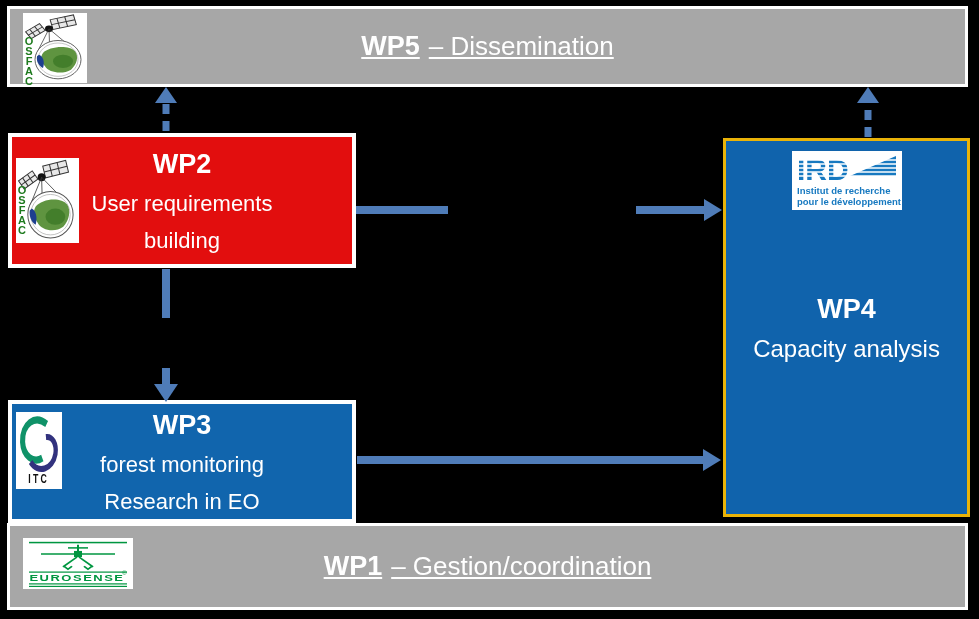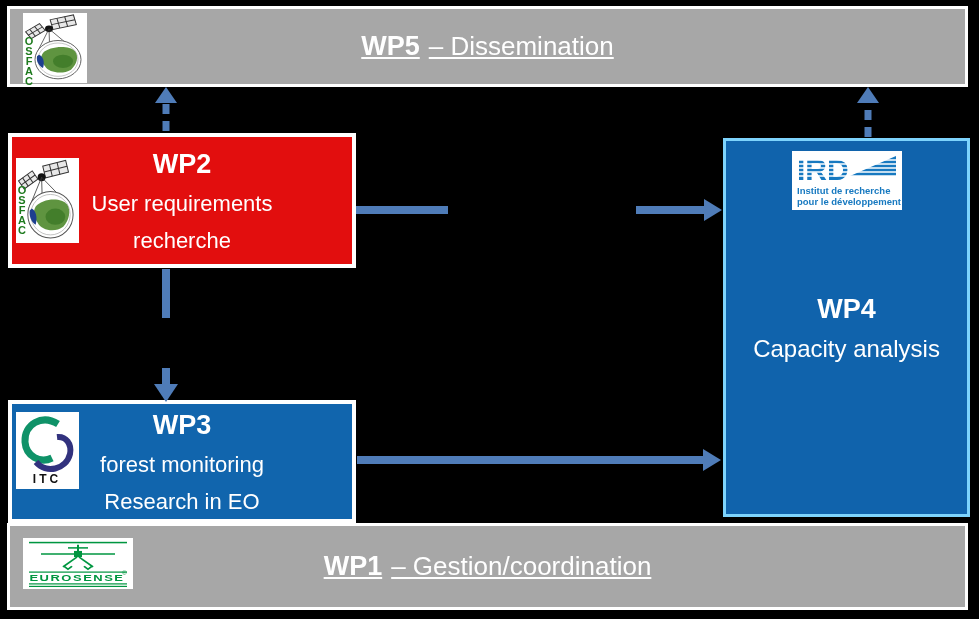--- a/index.html
+++ b/index.html
@@ -12,29 +12,29 @@
   #wp5-bar{top:6px;height:81px;}
   #wp1-bar{top:523px;height:87px;}
   .bar-title{color:#fff;font-size:27px;white-space:nowrap;text-decoration:underline;}
   .bar-title .b{font-weight:bold;}
   .bar-title .r{font-weight:normal;margin-left:9px;font-size:26px;}
 
   
   .wpbox{position:absolute;display:flex;flex-direction:column;align-items:center;justify-content:center;}
   #wp2-box{left:8px;top:133px;width:348px;height:135px;background:#e20e0e;border:4px solid #fff;}
   #wp3-box{left:8px;top:400px;width:348px;height:123px;background:#1165ad;border:4px solid #fff;}
-  #wp4-box{left:723px;top:138px;width:247px;height:379px;background:#1063ac;border:3px solid #7dd3fc;}
+  #wp4-box{left:723px;top:138px;width:247px;height:379px;background:#1063ac;border:3px solid #eab308;}
   .wp-title{color:#fff;font-size:27px;font-weight:bold;line-height:32px;text-align:right;}
   .wp-sub{color:#fff;font-size:22px;line-height:27px;text-align:center;margin-top:10px;}
 
   
   .logo{position:absolute;background:#fff;}
   #osfac-wp5{left:13px;top:4px;width:64px;height:70px;}
   #osfac-wp2{left:4px;top:21px;width:63px;height:85px;}
-  #itc-wp3{left:4px;top:8px;width:63px;height:77px;}
+  #itc-wp3{left:4px;top:8px;width:46px;height:77px;}
   #ird-wp4{left:50%;transform:translateX(-50%);top:10px;width:110px;height:59px;}
   #eurosense-wp1{left:13px;top:12px;width:110px;height:51px;}
   .logo svg{position:absolute;left:0;top:0;width:100%;height:100%;}
   .osfac-vert{position:absolute;left:1px;top:31%;writing-mode:vertical-lr;text-orientation:upright;
       color:#1e7a1e;font-weight:bold;font-size:11px;line-height:10px;letter-spacing:-2px;}
 
   
   #arrows{position:absolute;left:0;top:0;width:979px;height:619px;pointer-events:none;}
 </style>
 </head>
@@ -104,21 +104,21 @@
         <circle cx="35" cy="56" r="23" fill="#fff" stroke="#555" stroke-width="1"></circle>
         <circle cx="35" cy="56" r="20" fill="none" stroke="#999" stroke-width="0.6"></circle>
         <path d="M20 48 C26 40 46 38 52 46 C56 52 54 62 48 68 C40 74 26 72 22 64 C18 58 17 53 20 48 Z" fill="#5f9440"></path>
         <ellipse cx="40" cy="58" rx="10" ry="8" fill="#3e7a28" opacity="0.85"></ellipse>
         <path d="M16 50 C20 52 22 58 20 66 C16 64 13 58 14 52 Z" fill="#1d3f8f"></path>
       </svg>
       <div class="osfac-vert">OSFAC</div>
     </div>
     <div class="wp-title">WP2</div>
     <div class="wp-sub">User requirements</div>
-    <div class="wp-sub">recherche</div>
+    <div class="wp-sub">building</div>
   </div>
 
   <div class="wpbox" id="wp3-box">
     <div class="logo" id="itc-wp3">
       <svg viewBox="0 0 63 77" preserveAspectRatio="none">
         <path d="M42 12 C26 2 8 12 9 30 C10 44 24 52 36 46" fill="none" stroke="#0f9268" stroke-width="7"></path>
         <path d="M20 50 C30 62 50 58 54 42 C56 32 50 24 41 25" fill="none" stroke="#32327e" stroke-width="6"></path>
         <text x="31" y="71" text-anchor="middle" font-size="12" font-weight="bold" letter-spacing="3" fill="#111">ITC</text>
       </svg>
     </div>

